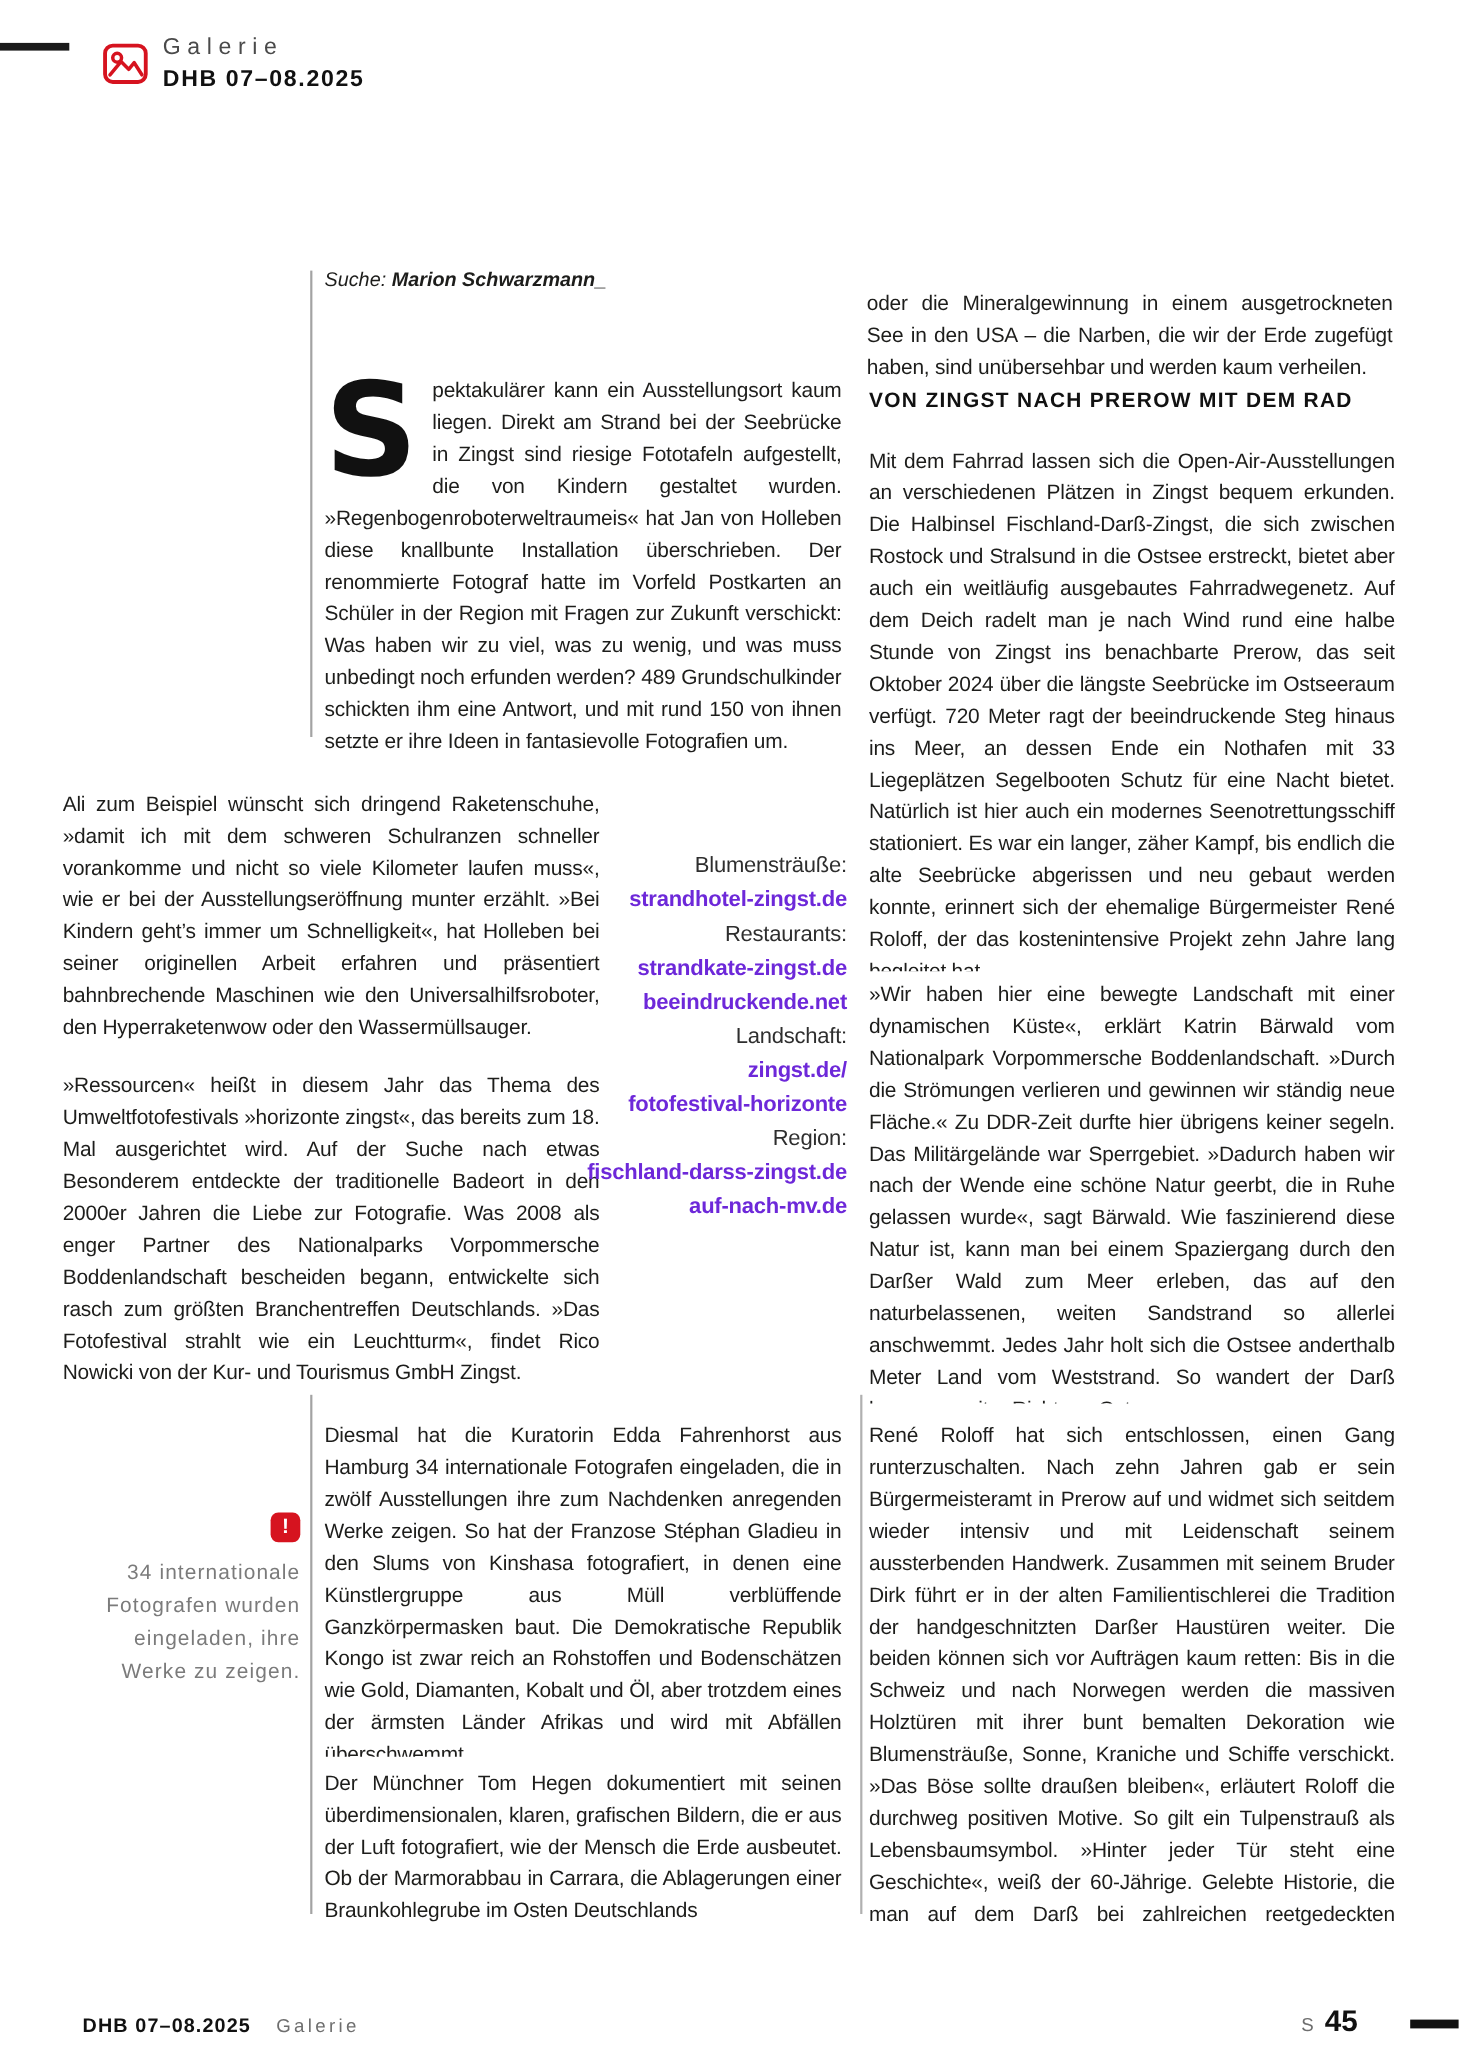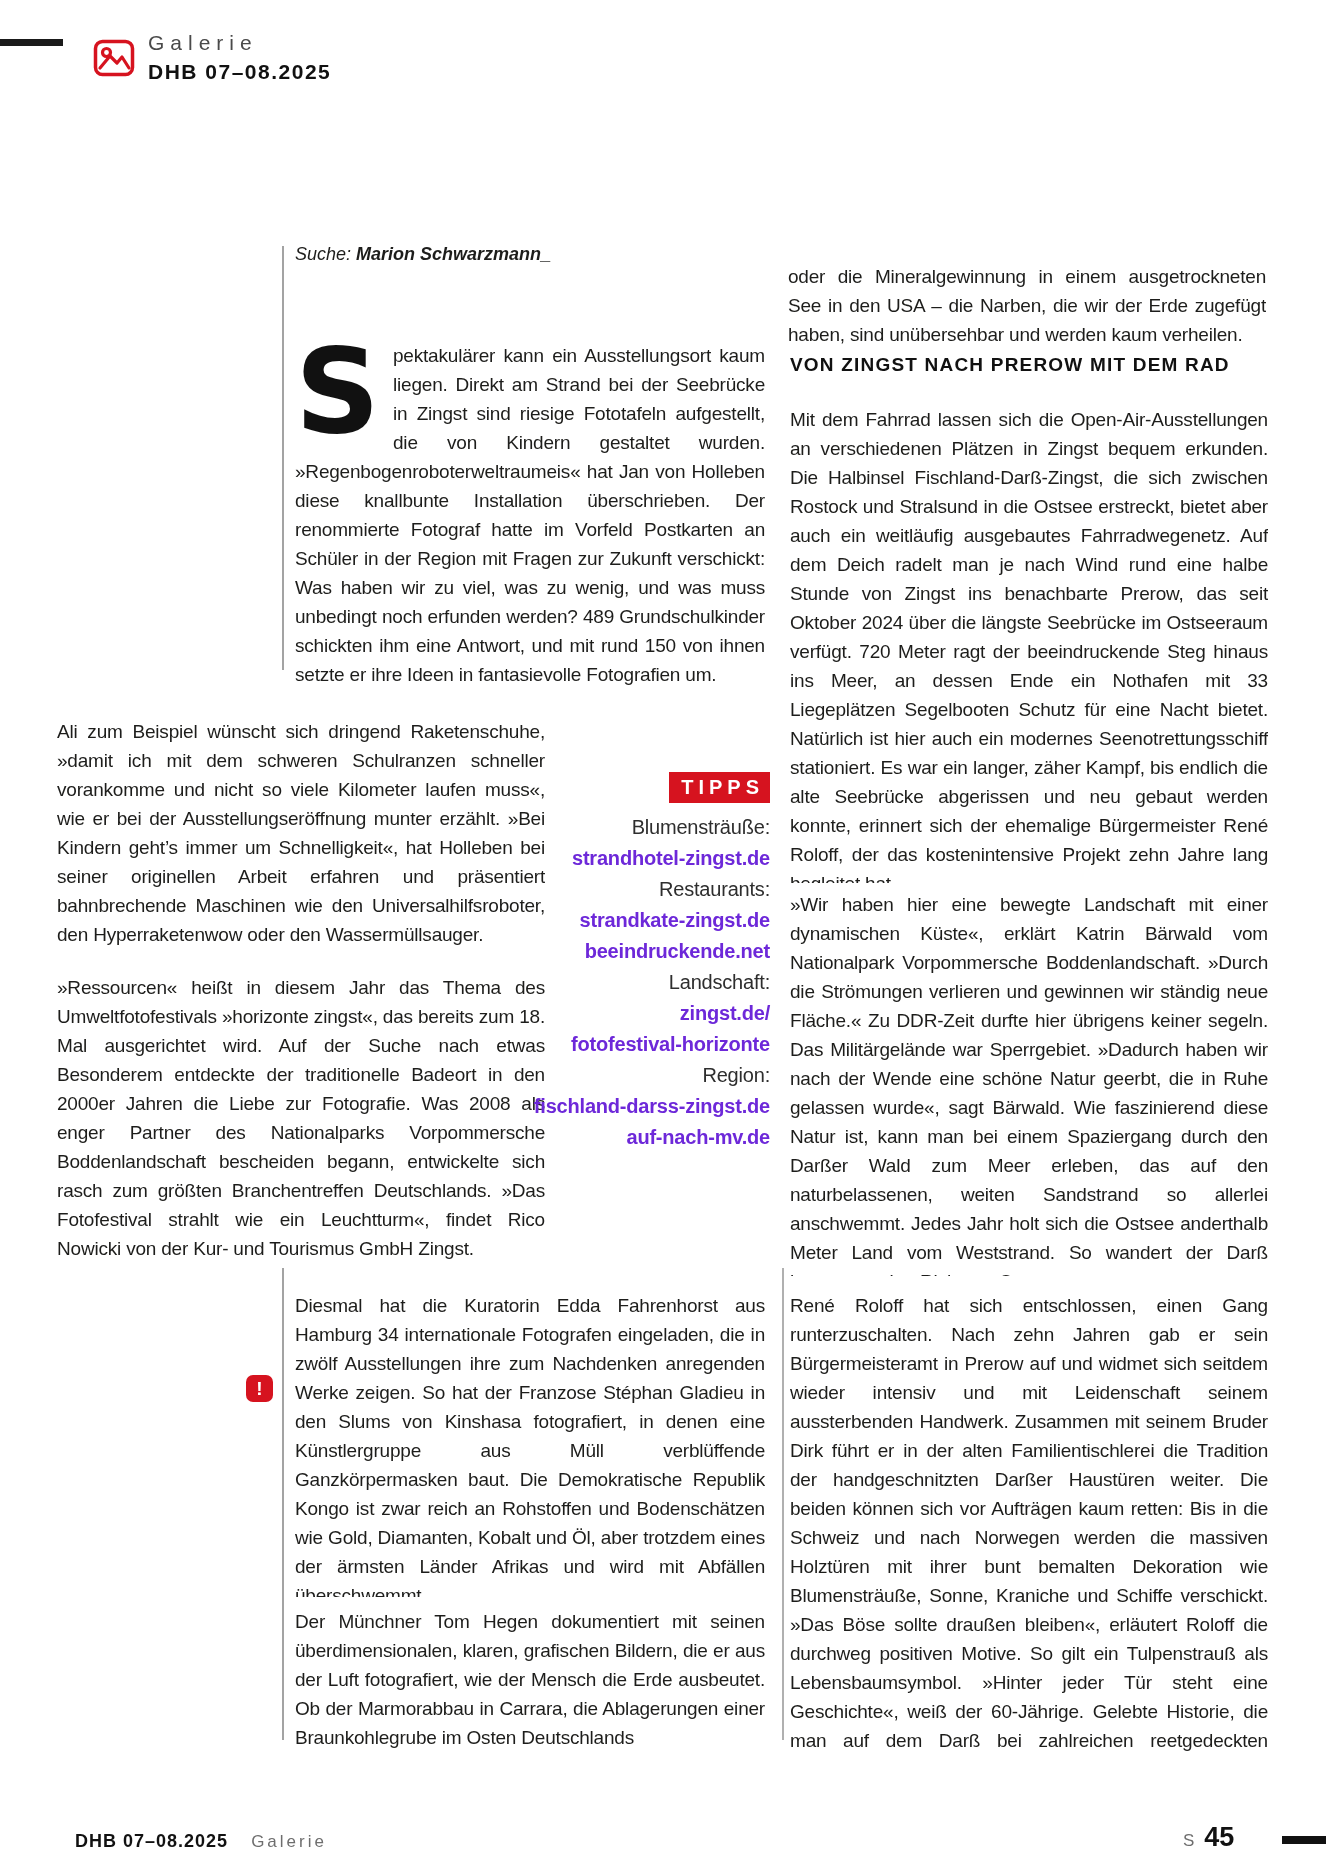--- a/index.html
+++ b/index.html
@@ -93,36 +93,36 @@
   <span>Suche:</span>
   <b>Marion Schwarzmann_</b>
 </div>
 
 <p class="abs body-text lead"><span class="dropcap">S</span><span>pektakulärer kann ein Ausstellungsort kaum liegen. Direkt am Strand bei der Seebrücke in Zingst sind riesige Fototafeln aufgestellt, die von Kindern gestaltet wurden. »Regenbogenroboterweltraumeis« hat Jan von Holleben diese knallbunte Installation überschrieben. Der renommierte Fotograf hatte im Vorfeld Postkarten an Schüler in der Region mit Fragen zur Zukunft verschickt: Was haben wir zu viel, was zu wenig, und was muss unbedingt noch erfunden werden? 489 Grundschulkinder schickten ihm eine Antwort, und mit rund 150 von ihnen setzte er ihre Ideen in fantasievolle Fotografien um.</span></p>
 
 <p class="abs body-text left1">Ali zum Beispiel wünscht sich dringend Raketenschuhe, »damit ich mit dem schweren Schulranzen schneller vorankomme und nicht so viele Kilometer laufen muss«, wie er bei der Ausstellungseröffnung munter erzählt. »Bei Kindern geht’s immer um Schnelligkeit«, hat Holleben bei seiner originellen Arbeit erfahren und präsentiert bahnbrechende Maschinen wie den Universalhilfsroboter, den Hyperraketenwow oder den Wassermüllsauger.</p>
 <p class="abs body-text left2">»Ressourcen« heißt in diesem Jahr das Thema des Umweltfotofestivals »horizonte zingst«, das bereits zum 18. Mal ausgerichtet wird. Auf der Suche nach etwas Besonderem entdeckte der traditionelle Badeort in den 2000er Jahren die Liebe zur Fotografie. Was 2008 als enger Partner des Nationalparks Vorpommersche Boddenlandschaft bescheiden begann, entwickelte sich rasch zum größten Branchentreffen Deutschlands. »Das Fotofestival strahlt wie ein Leuchtturm«, findet Rico Nowicki von der Kur- und Tourismus GmbH Zingst.</p>
 
 <div class="abs tips">
-  <div><span class="tips-badge">TIPPS</span></div>
   <div class="tips-line">Blumensträuße:</div>
   <div class="tips-line url">strandhotel-zingst.de</div>
   <div class="tips-line">Restaurants:</div>
   <div class="tips-line url">strandkate-zingst.de</div>
   <div class="tips-line url">beeindruckende.net</div>
   <div class="tips-line">Landschaft:</div>
   <div class="tips-line url">zingst.de/</div>
   <div class="tips-line url">fotofestival-horizonte</div>
   <div class="tips-line">Region:</div>
   <div class="tips-line url">fischland-darss-zingst.de</div>
   <div class="tips-line url">auf-nach-mv.de</div>
 </div>
 
 <div class="abs note">
   <span class="note-icon">!</span>
+  <div class="note-text">34 internationale Fotografen wurden eingeladen, ihre Werke zu zeigen.</div>
 </div>
 
 <p class="abs body-text mid1">Diesmal hat die Kuratorin Edda Fahrenhorst aus Hamburg 34 internationale Fotografen eingeladen, die in zwölf Ausstellungen ihre zum Nachdenken anregenden Werke zeigen. So hat der Franzose Stéphan Gladieu in den Slums von Kinshasa fotografiert, in denen eine Künstlergruppe aus Müll verblüffende Ganzkörpermasken baut. Die Demokratische Republik Kongo ist zwar reich an Rohstoffen und Bodenschätzen wie Gold, Diamanten, Kobalt und Öl, aber trotzdem eines der ärmsten Länder Afrikas und wird mit Abfällen überschwemmt.</p>
 <p class="abs body-text mid2">Der Münchner Tom Hegen dokumentiert mit seinen überdimensionalen, klaren, grafischen Bildern, die er aus der Luft fotografiert, wie der Mensch die Erde ausbeutet. Ob der Marmorabbau in Carrara, die Ablagerungen einer Braunkohlegrube im Osten Deutschlands</p>
 
 <p class="abs body-text rightA">oder die Mineralgewinnung in einem ausgetrockneten See in den USA – die Narben, die wir der Erde zugefügt haben, sind unübersehbar und werden kaum verheilen.</p>
 <div class="abs right-heading">VON ZINGST NACH PREROW MIT DEM RAD</div>
 <p class="abs body-text rightB">Mit dem Fahrrad lassen sich die Open-Air-Ausstellungen an verschiedenen Plätzen in Zingst bequem erkunden. Die Halbinsel Fischland-Darß-Zingst, die sich zwischen Rostock und Stralsund in die Ostsee erstreckt, bietet aber auch ein weitläufig ausgebautes Fahrradwegenetz. Auf dem Deich radelt man je nach Wind rund eine halbe Stunde von Zingst ins benachbarte Prerow, das seit Oktober 2024 über die längste Seebrücke im Ostseeraum verfügt. 720 Meter ragt der beeindruckende Steg hinaus ins Meer, an dessen Ende ein Nothafen mit 33 Liegeplätzen Segelbooten Schutz für eine Nacht bietet. Natürlich ist hier auch ein modernes Seenotrettungsschiff stationiert. Es war ein langer, zäher Kampf, bis endlich die alte Seebrücke abgerissen und neu gebaut werden konnte, erinnert sich der ehemalige Bürgermeister René Roloff, der das kostenintensive Projekt zehn Jahre lang begleitet hat.</p>
 <p class="abs body-text rightC">»Wir haben hier eine bewegte Landschaft mit einer dynamischen Küste«, erklärt Katrin Bärwald vom Nationalpark Vorpommersche Boddenlandschaft. »Durch die Strömungen verlieren und gewinnen wir ständig neue Fläche.« Zu DDR-Zeit durfte hier übrigens keiner segeln. Das Militärgelände war Sperrgebiet. »Dadurch haben wir nach der Wende eine schöne Natur geerbt, die in Ruhe gelassen wurde«, sagt Bärwald. Wie faszinierend diese Natur ist, kann man bei einem Spaziergang durch den Darßer Wald zum Meer erleben, das auf den naturbelassenen, weiten Sandstrand so allerlei anschwemmt. Jedes Jahr holt sich die Ostsee anderthalb Meter Land vom Weststrand. So wandert der Darß langsam weiter Richtung Osten.</p>
 <p class="abs body-text rightD">René Roloff hat sich entschlossen, einen Gang runterzuschalten. Nach zehn Jahren gab er sein Bürgermeisteramt in Prerow auf und widmet sich seitdem wieder intensiv und mit Leidenschaft seinem aussterbenden Handwerk. Zusammen mit seinem Bruder Dirk führt er in der alten Familientischlerei die Tradition der handgeschnitzten Darßer Haustüren weiter. Die beiden können sich vor Aufträgen kaum retten: Bis in die Schweiz und nach Norwegen werden die massiven Holztüren mit ihrer bunt bemalten Dekoration wie Blumensträuße, Sonne, Kraniche und Schiffe verschickt. »Das Böse sollte draußen bleiben«, erläutert Roloff die durchweg positiven Motive. So gilt ein Tulpenstrauß als Lebensbaumsymbol. »Hinter jeder Tür steht eine Geschichte«, weiß der 60-Jährige. Gelebte Historie, die man auf dem Darß bei zahlreichen reetgedeckten Häusern noch heute entdecken kann.</p>

